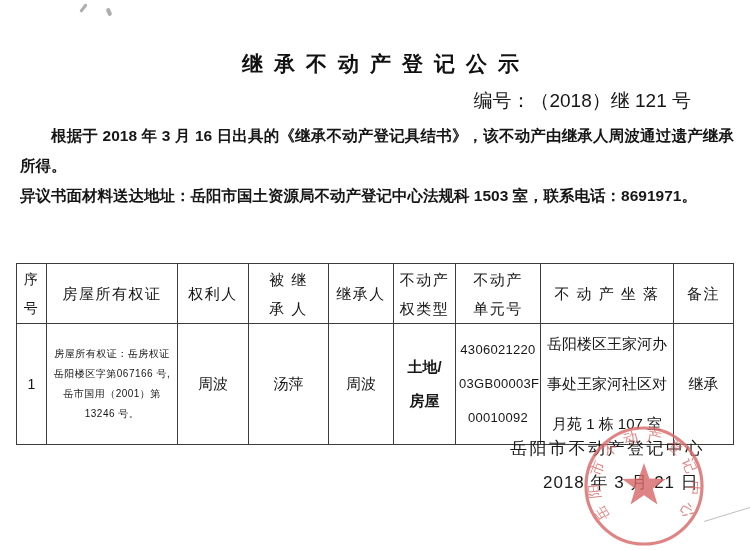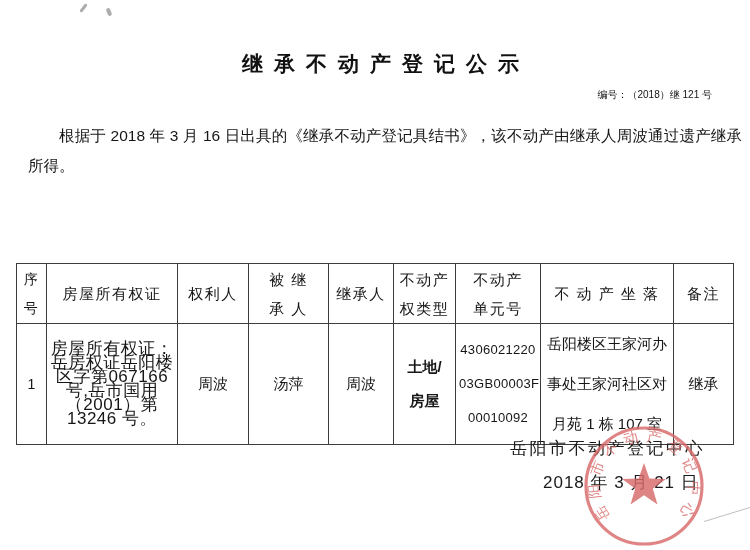--- a/index.html
+++ b/index.html
@@ -10,47 +10,47 @@
   }
   .abs{position:absolute;}
 
   
   .doc-title{
     top:50px;left:0;width:750px;text-align:center;
     font-size:21px;font-weight:bold;letter-spacing:11px;padding-left:11px;
     color:#111;
   }
   .doc-number{
-    top:88px;right:38px;font-size:10px;color:#151515;
+    top:88px;right:59px;font-size:19px;color:#151515;
   }
 
   
   .doc-body{
-    top:121px;left:28px;width:714px;
-    font-size:15.5px;line-height:30px;text-align:justify;color:#161616;
+    top:121px;left:20px;width:714px;
+    font-size:15.5px;line-height:30px;text-align:justify;color:#161616;font-weight:bold;
   }
   .doc-body p{margin:0;}
   .doc-body p.indent{text-indent:31px;}
 
   
   table.notice{
     position:absolute;top:263px;left:16px;
     border-collapse:collapse;table-layout:fixed;width:717px;
     font-size:15px;color:#161616;
   }
   table.notice td{
     border:1px solid #3c3c3c;
     text-align:center;vertical-align:middle;
     padding:0 3px;overflow:hidden;
   }
   tr.hdr td{height:59px;line-height:29px;letter-spacing:1.5px;}
   tr.data td{height:105px;}
   .preline{white-space:pre-line;}
   td.cert{
-    font-size:17px;line-height:14px;text-align:justify;
+    font-size:10px;line-height:20px;text-align:justify;
     padding:0 8px;letter-spacing:.5px;
   }
   td.seq{vertical-align:top;text-align:center;padding-top:7px;font-size:14px;}
   td.wide-lines{line-height:34px;font-weight:bold;}
   td.unitno{font-size:13px;line-height:34px;letter-spacing:.3px;}
   td.loc{line-height:40px;padding:0 6px;}
 
   
   .issuer{top:437px;left:510px;font-size:17px;letter-spacing:2.5px;color:#1a1a1a;}
   .sign-date{top:471px;left:543px;font-size:17px;letter-spacing:1px;color:#1a1a1a;}
@@ -71,20 +71,21 @@
 <body>
 
 <div class="abs speck speck1"></div>
 <div class="abs speck speck2"></div>
 
 <div class="abs doc-title">继承不动产登记公示</div>
 <div class="abs doc-number">编号：（2018）继 121 号</div>
 
 <div class="abs doc-body">
   <p class="indent">根据于 2018 年 3 月 16 日出具的《继承不动产登记具结书》，该不动产由继承人周波通过遗产继承所得。</p>
+  <p>异议书面材料送达地址：岳阳市国土资源局不动产登记中心法规科 1503 室，联系电话：8691971。</p>
 </div>
 
 <table class="notice">
   <colgroup>
     <col style="width:30px">
       <col style="width:131px">
       <col style="width:71px">
     <col style="width:80px">
       <col style="width:65px">
       <col style="width:62px">

